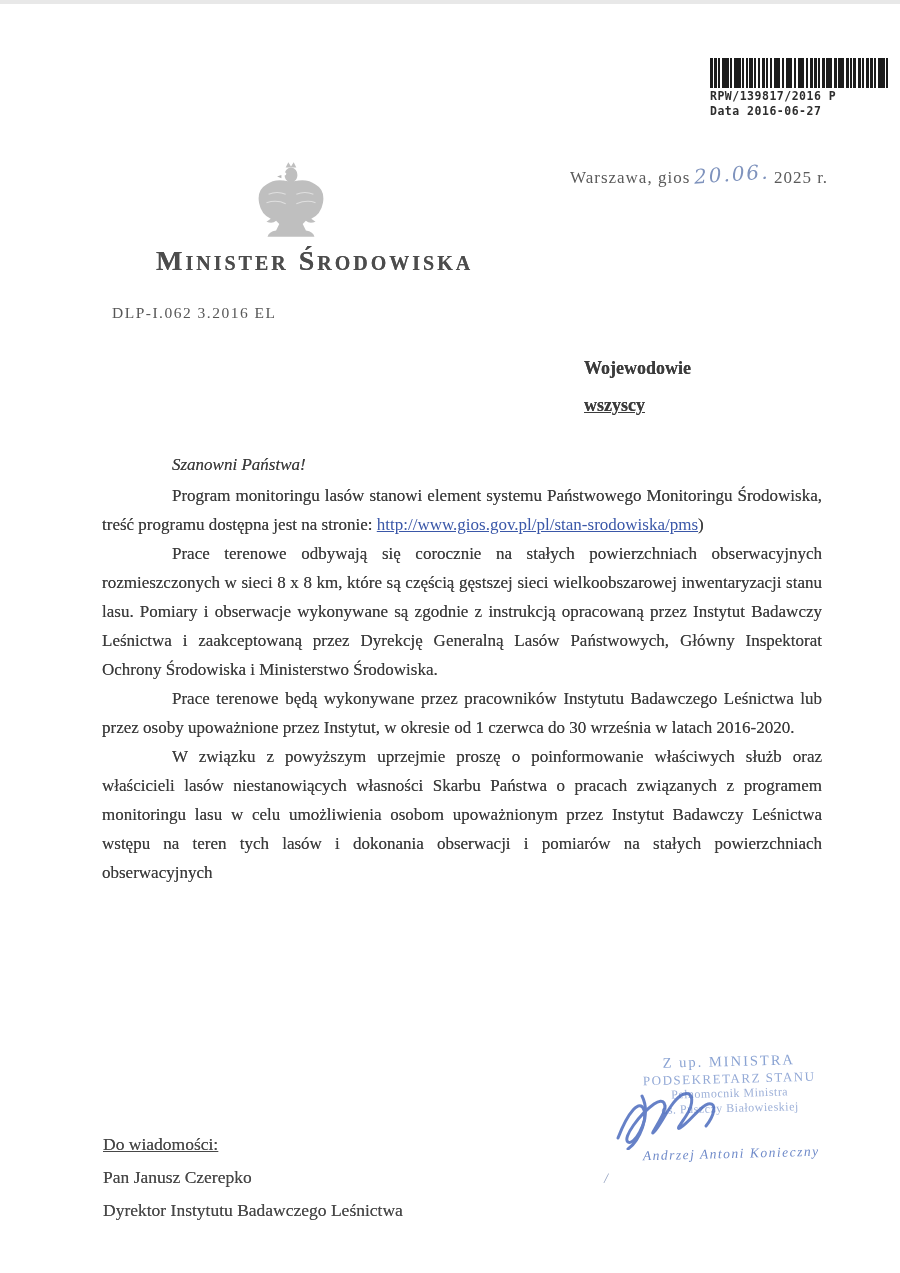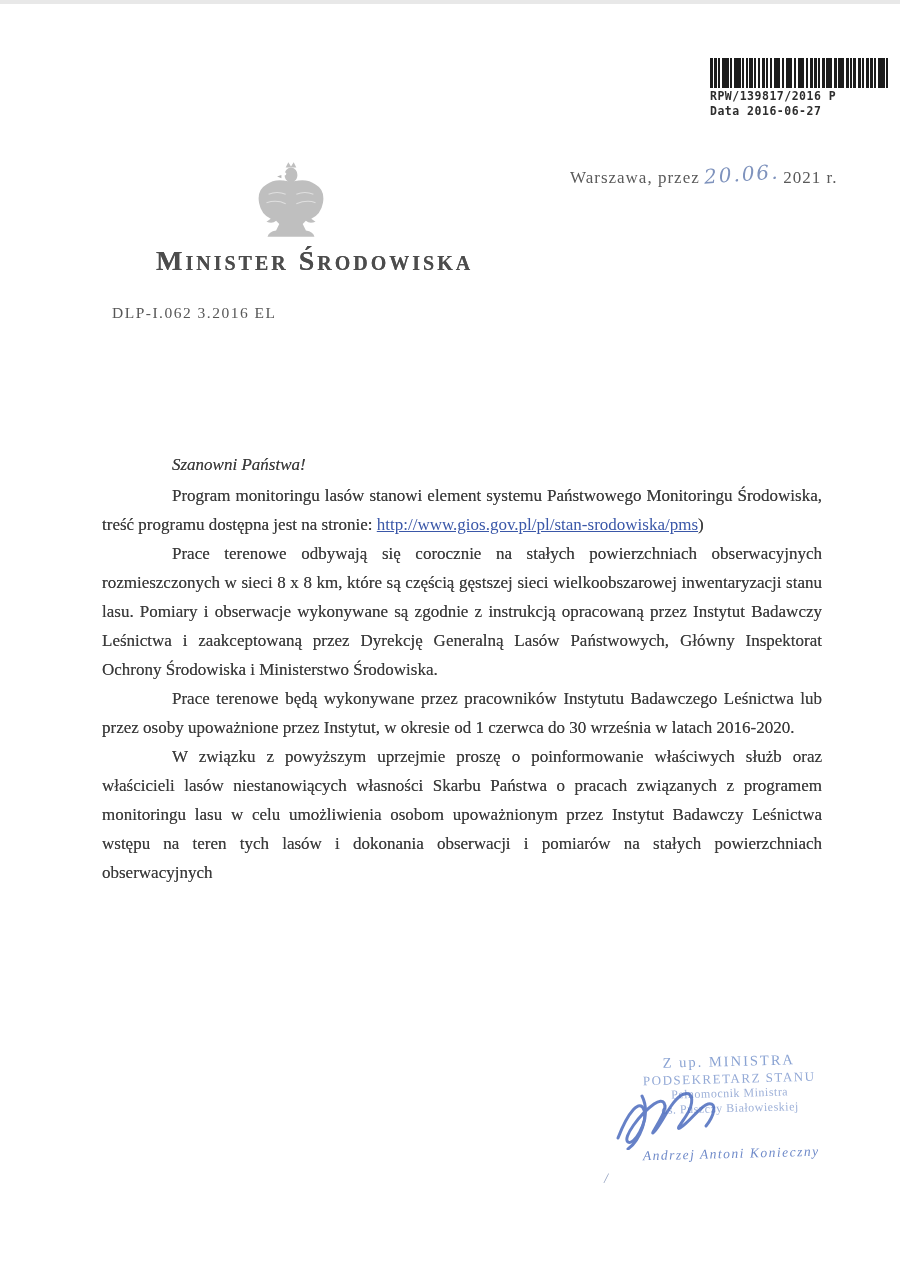--- a/index.html
+++ b/index.html
@@ -84,21 +84,21 @@
 <body>
 
 <div class="page">
 
   <div class="reg-stamp">
     <div class="reg-bars"></div>
     <div class="reg-text">RPW/139817/2016 P</div>
     <div class="reg-text">Data 2016-06-27</div>
   </div>
 
-  <div class="dateline"><span>Warszawa, przez</span><span class="hand-date">20.06.</span><span>2021 r.</span></div>
+  <div class="dateline"><span>Warszawa, gios</span><span class="hand-date">20.06.</span><span>2025 r.</span></div>
 
   <div class="emblem">
     <svg width="78" height="80" viewBox="0 0 70 75">
       <g fill="#b5b5b5" opacity="0.85">
         <path d="M30 7 l2.5 -5 2.5 4 2.5 -4 2.5 5 z"></path>
         <path d="M35 7
                  q-6 1 -6 7 q0 4 3 6
                  q-12 -3 -20 3 Q3 28 5 40 q2 11 11 15
                  l-4 3 q6 2 9 -1 l3 3 -3 6 q-7 1 -8 6 h44 q-1 -5 -8 -6 l-3 -6 3 -3
                  q3 3 9 1 l-4 -3 q9 -4 11 -15 Q67 28 58 23 q-8 -6 -20 -3
@@ -112,20 +112,24 @@
         <path d="M40 32 q8 -3 16 0" fill="none"></path>
         <path d="M40 41 q10 -4 18 -1" fill="none"></path>
       </g>
     </svg>
   </div>
 
   <div class="minister-title">Minister Środowiska</div>
 
   <div class="ref-no">DLP-I.062 3.2016 EL</div>
 
+  <div class="addressee">
+    <div>Wojewodowie</div>
+    <div class="u">wszyscy</div>
+  </div>
 
   <div class="body-block">
     <p class="salutation">Szanowni Państwa!</p>
     <p class="para"><span>Program monitoringu lasów stanowi element systemu Państwowego Monitoringu Środowiska, treść programu dostępna jest na stronie: </span><a class="doc-link" href="#">http://www.gios.gov.pl/pl/stan-srodowiska/pms</a><span>)</span></p>
     <p class="para">Prace terenowe odbywają się corocznie na stałych powierzchniach obserwacyjnych rozmieszczonych w sieci 8 x 8 km, które są częścią gęstszej sieci wielkoobszarowej inwentaryzacji stanu lasu. Pomiary i obserwacje wykonywane są zgodnie z instrukcją opracowaną przez Instytut Badawczy Leśnictwa i zaakceptowaną przez Dyrekcję Generalną Lasów Państwowych, Główny Inspektorat Ochrony Środowiska i Ministerstwo Środowiska.</p>
     <p class="para">Prace terenowe będą wykonywane przez pracowników Instytutu Badawczego Leśnictwa lub przez osoby upoważnione przez Instytut, w okresie od 1 czerwca do 30 września w latach 2016-2020.</p>
     <p class="para">W związku z powyższym uprzejmie proszę o poinformowanie właściwych służb oraz właścicieli lasów niestanowiących własności Skarbu Państwa o pracach związanych z programem monitoringu lasu w celu umożliwienia osobom upoważnionym przez Instytut Badawczy Leśnictwa wstępu na teren tych lasów i dokonania obserwacji i pomiarów na stałych powierzchniach obserwacyjnych</p>
   </div>
 
   <div class="stamp">
@@ -140,14 +144,19 @@
     <svg width="150" height="70" viewBox="0 0 150 70">
       <g stroke="#4c6cbe" stroke-width="3" fill="none" stroke-linecap="round" opacity="0.85">
         <path d="M10 58 C20 32 32 18 36 30 C40 42 26 66 20 62 C14 58 32 34 46 24 C56 17 60 24 54 36 C48 48 42 56 46 52 C54 44 64 18 76 14 C86 11 86 24 78 36 C72 45 68 50 72 48 C82 42 92 26 100 24 C110 22 106 36 98 46"></path>
         <path d="M34 16 C44 36 30 62 20 69"></path>
       </g>
     </svg>
   </div>
 
   <div class="stray-mark">/</div>
 
+  <div class="cc-block">
+    <div class="u">Do wiadomości:</div>
+    <div>Pan Janusz Czerepko</div>
+    <div>Dyrektor Instytutu Badawczego Leśnictwa</div>
+  </div>
 
 </div>
 
 </body></html>

